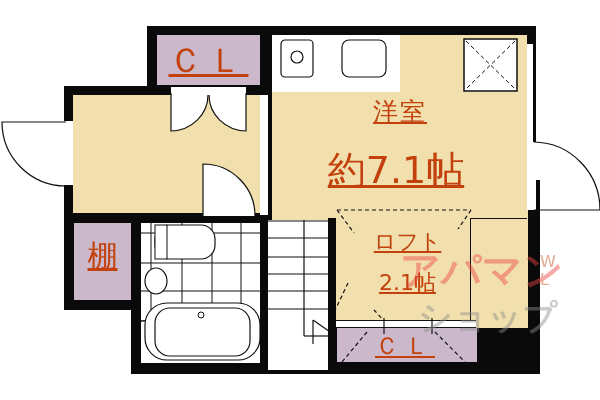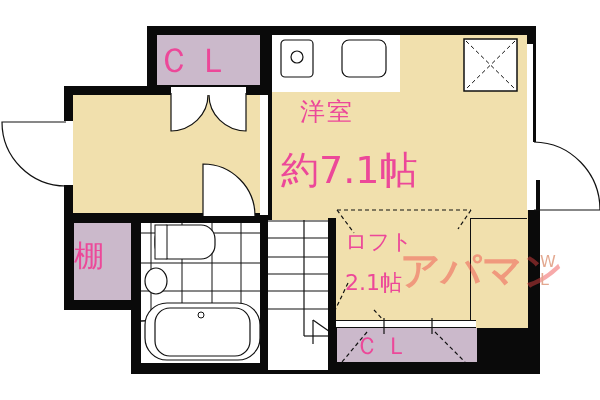--- a/index.html
+++ b/index.html
@@ -2,21 +2,21 @@
 <html><head>
 <meta charset="utf-8">
 <style>
   html,body{margin:0;padding:0;}
   body{width:600px;height:400px;background:#ffffff;position:relative;overflow:hidden;font-family:"DejaVu Sans","Liberation Sans",sans-serif;}
   .abs{position:absolute;box-sizing:border-box;}
   .wall{background:#0a0a0a;}
   .floor{background:#f1e0ad;}
   .lilac{background:#cbb9cb;}
   .white{background:#ffffff;}
-  .label{color:#ec4899;white-space:nowrap;}
+  .label{color:#c2410c;text-align:center;white-space:nowrap;text-decoration:underline;}
   svg{position:absolute;}
 </style>
 </head>
 <body>
 
 <div class="abs wall" style="left:147px;top:26px;width:122px;height:64px;"></div>
 <div class="abs wall" style="left:264px;top:26px;width:272px;height:158px;"></div>
 <div class="abs wall" style="left:64px;top:86px;width:208px;height:132px;"></div>
 <div class="abs wall" style="left:64px;top:214px;width:72px;height:96px;"></div>
 <div class="abs wall" style="left:131px;top:214px;width:140px;height:160px;"></div>
@@ -128,14 +128,15 @@
   </g>
   <g stroke="#111" stroke-width="1.2" stroke-dasharray="4,3" fill="none">
     <line x1="30" y1="14" x2="5" y2="44"></line>
       <line x1="98" y1="14" x2="128" y2="44"></line>
   </g>
 </svg>
 <div class="abs label" style="left:355px;top:330px;width:100px;font-size:24px;line-height:32px;letter-spacing:6px;">ＣＬ</div>
 
 <div class="abs" style="left:400px;top:245px;width:160px;height:110px;opacity:0.45;">
   <div class="abs" style="left:0;top:2px;font-size:40px;line-height:46px;font-weight:bold;color:#ef4444;white-space:nowrap;">アパマン</div>
+  <div class="abs" style="left:18px;top:52px;font-size:34px;line-height:40px;font-weight:bold;color:#8d8d8d;white-space:nowrap;">ショップ</div>
   <div class="abs" style="left:140px;top:8px;width:18px;font-size:16px;line-height:18px;color:#c2410c;word-break:break-all;white-space:normal;">WL</div>
 </div>
 
 </body></html>

